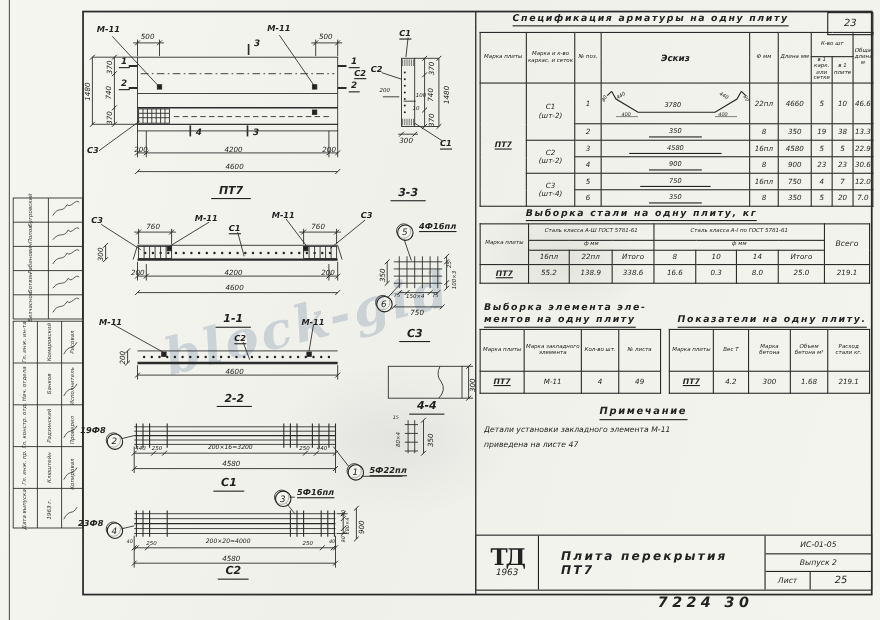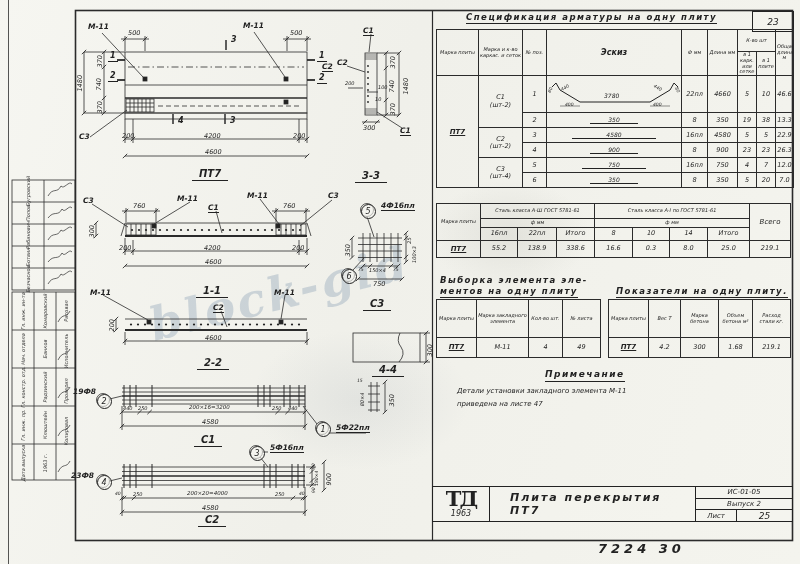--- a/index.html
+++ b/index.html
@@ -20,36 +20,36 @@
   .tbl{position:absolute;border-collapse:collapse;table-layout:fixed;font-size:6.5px;font-style:italic;
     text-align:center;color:#222;}
   .tbl td{border:1px solid #2b2b2b;padding:0 1px;overflow:hidden;line-height:1.15;}
   .hd{font-size:5px;} .mk{font-size:7px;font-weight:bold;text-decoration:underline;}
   .sk{display:inline-block;border-bottom:1px solid #222;padding:0 18px 0;font-size:6px;font-style:italic;line-height:1.2;}
   .rv{position:absolute;transform:translate(-50%,-50%) rotate(-90deg);font-size:5px;font-style:italic;white-space:nowrap;color:#333;}
   .wm{position:absolute;left:145px;top:255px;width:360px;transform:rotate(-14deg);
     font-size:46px;font-weight:bold;font-style:italic;letter-spacing:3px;
     color:rgba(120,145,172,0.32);font-family:"DejaVu Serif",serif;}
   .stain{position:absolute;border-radius:50%;pointer-events:none;}
-  .tb{position:absolute;left:432px;top:486px;width:361px;height:36px;border:1.5px solid #222;
+  .tb{position:absolute;left:432px;top:486px;width:361px;height:51px;border:1.5px solid #222;
     display:flex;box-sizing:border-box;background:rgba(246,246,241,.4);gap:20px;}
   .tb .logo{width:56px;border-right:1.2px solid #222;display:flex;flex-direction:column;align-items:center;justify-content:center;}
   .tb .logo .td1{font-size:21px;font-weight:bold;letter-spacing:-2px;line-height:.9;font-family:"DejaVu Serif",serif;}
   .tb .logo .td2{font-size:8px;font-style:italic;}
   .tb .mid{flex:1;display:flex;align-items:center;justify-content:center;
     font-size:11px;font-weight:bold;font-style:italic;letter-spacing:2px;}
   .tb .rt{width:96px;border-left:1.2px solid #222;display:flex;flex-direction:column;font-size:7px;font-style:italic;}
   .tb .rt .r{flex:1;display:flex;align-items:center;justify-content:center;border-bottom:1px solid #222;}
   .tb .rt .r:last-child{border-bottom:none;}
   .tb .rt .split{display:flex;padding:0;}
   .tb .rt .split .a{width:40px;border-right:1px solid #222;align-self:stretch;display:flex;align-items:center;justify-content:center;}
   .tb .rt .split .b{flex:1;display:flex;align-items:center;justify-content:center;font-size:9px;}
   .corner{position:absolute;left:752px;top:11px;width:40px;height:19px;border:1.2px solid #222;
     display:flex;align-items:center;justify-content:center;font-size:9px;font-style:italic;}
-  .note{position:absolute;font-size:7px;font-style:italic;line-height:1.6;white-space:nowrap;margin-left:17px;}
+  .note{position:absolute;font-size:7px;font-style:italic;line-height:1.6;white-space:nowrap;}
   .foot{position:absolute;left:598px;top:541px;font-size:13px;font-style:italic;font-weight:bold;letter-spacing:4px;}
   .sksp{position:absolute;font-size:4.5px;font-style:italic;line-height:1;}
 </style>
 </head>
 <body>
 
 <div class="sheet">
 
   <div class="stain" style="left:430px;top:180px;width:160px;height:110px;background:radial-gradient(closest-side,rgba(150,150,140,.16),transparent);"></div>
   <div class="stain" style="left:250px;top:330px;width:220px;height:140px;background:radial-gradient(closest-side,rgba(140,150,160,.14),transparent);"></div>
@@ -663,21 +663,21 @@
       <td>5</td>
       <td>22.9</td>
     </tr>
     <tr style="height:15px">
       <td>4</td>
       <td><span class="sk">900</span></td>
       <td>8</td>
       <td>900</td>
       <td>23</td>
       <td>23</td>
-      <td>26.3</td>
+      <td>30.6</td>
     </tr>
     <tr style="height:15px">
       <td rowspan="2"><span>С3</span><br><span>(шт-4)</span></td>
       <td>5</td>
       <td><span class="sk" style="padding:0 26px">750</span></td>
       <td>16пл</td>
       <td>750</td>
       <td>4</td>
       <td>7</td>
       <td>12.0</td>
@@ -687,20 +687,21 @@
       <td><span class="sk">350</span></td>
       <td>8</td>
       <td>350</td>
       <td>5</td>
       <td>20</td>
       <td>7.0</td>
     </tr>
   </tbody>
     </table>
 
+  <div class="ttl" style="left:478px;top:190px">Выборка стали на одну плиту, кг</div>
   <table class="tbl" style="left:436px;top:203px;width:354px">
     <colgroup>
         <col style="width:44px">
         <col style="width:37px">
         <col style="width:39px">
         <col style="width:38px">
         <col style="width:38px">
         <col style="width:37px">
         <col style="width:38px">
         <col style="width:42px">

